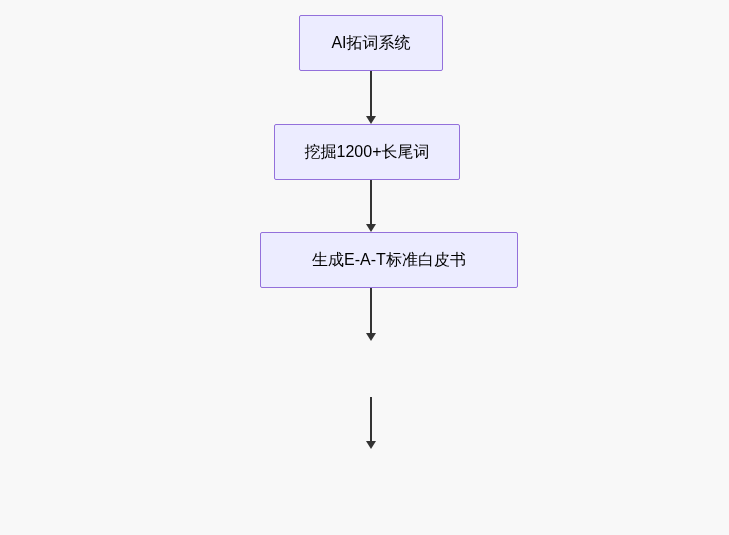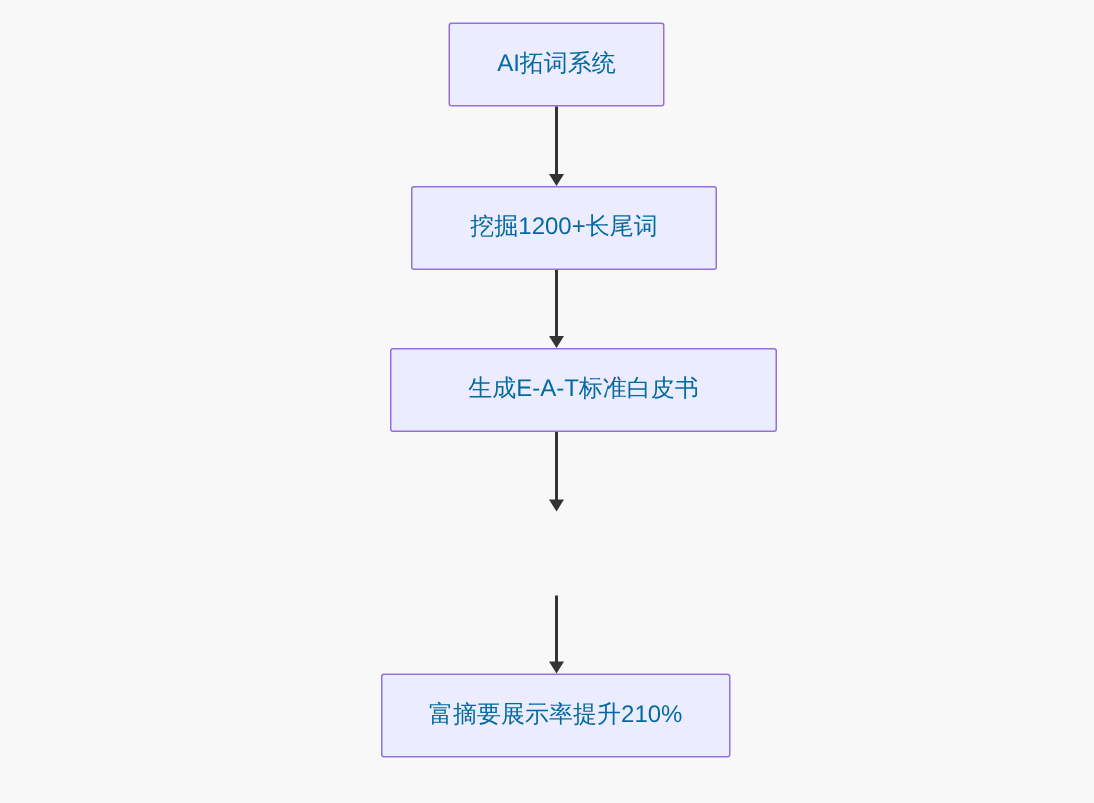--- a/index.html
+++ b/index.html
@@ -23,27 +23,27 @@
     box-sizing: border-box;
     background: #ececff;
     border: 1px solid #9370db;
     border-radius: 2px;
     display: flex;
     align-items: center;
     justify-content: center;
     height: 56px;
   }
   .node-label {
-    color: #0369a1;
+    color: #000000;
     font-size: 16px;
     line-height: 1;
     white-space: nowrap;
   }
   #n1 { left: 299px; top: 15px;  width: 144px; }
-  #n2 { left: 274px; top: 124px; width: 204px; }
+  #n2 { left: 274px; top: 124px; width: 186px; }
   #n3 { left: 260px; top: 232px; width: 258px; }
   #n4 { left: 264px; top: 341px; width: 214px; }
   #n5 { left: 254px; top: 449px; width: 233px; }
 
   .edge {
     position: absolute;
     left: 366px;
     width: 10px;
   }
   #e1 { top: 71px;  height: 53px; }
@@ -101,17 +101,14 @@
     <div class="edge-line"></div>
     <div class="edge-head"></div>
   </div>
 
 
   <div class="edge" id="e4">
     <div class="edge-line"></div>
     <div class="edge-head"></div>
   </div>
 
-  <div class="node" id="n5">
-    <span class="node-label">富摘要展示率提升210%</span>
-  </div>
 
 </div>
 
 </body></html>

